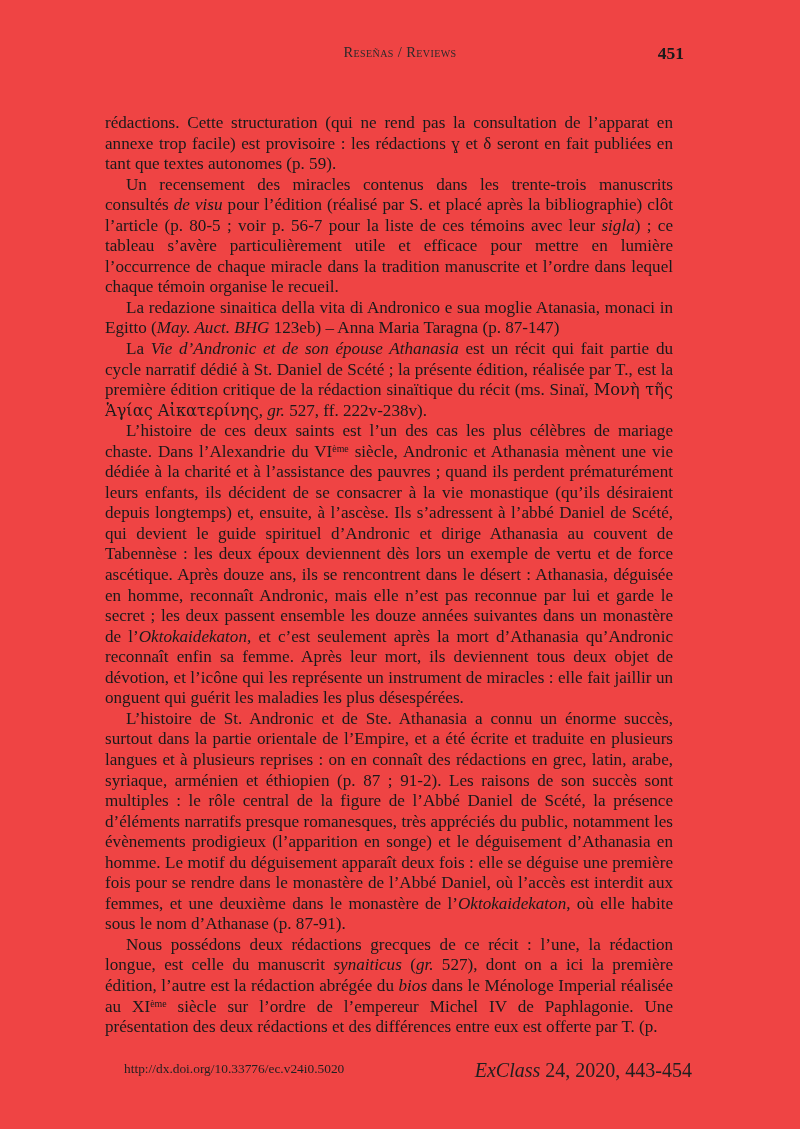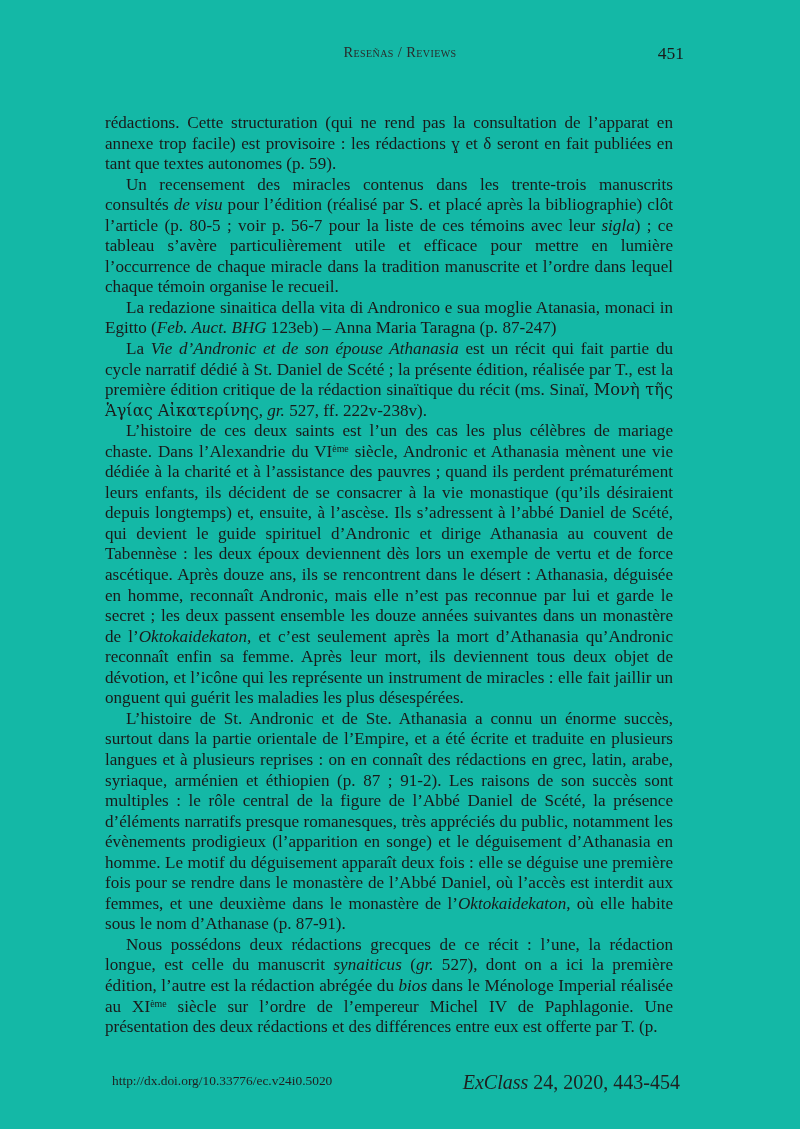--- a/index.html
+++ b/index.html
@@ -8,21 +8,21 @@
     background: #ffffff;
   }
   body {
     font-family: "Liberation Serif", "DejaVu Serif", serif;
     color: #1a1a1a;
   }
   #page {
     position: relative;
     width: 800px;
     height: 1129px;
-    background: #14b8a6;
+    background: #ef4444;
     overflow: hidden;
     box-sizing: border-box;
   }
 
   
   #running-head {
     position: absolute;
     left: 116px;
     top: 44px;
     width: 568px;
@@ -38,20 +38,21 @@
     letter-spacing: 0.4px;
     color: #2a2a2a;
     white-space: nowrap;
   }
   #running-head .rh-folio {
     position: absolute;
     right: 0;
     top: -1px;
     font-size: 17.5px;
     color: #1a1a1a;
+    font-weight: bold;
   }
 
   
   #textblock {
     position: absolute;
     left: 105px;
     top: 113px;
     width: 568px;
     font-size: 17.1px;
     line-height: 20.55px;
@@ -75,27 +76,26 @@
   .gk { font-family: "DejaVu Serif", "Liberation Serif", serif; font-size: 16.2px; }
   sup.ord {
     font-size: 0.58em;
     vertical-align: 0.52em;
     line-height: 0;
   }
 
   
   #footer {
     position: absolute;
-    left: 112px;
+    left: 124px;
     top: 1059px;
     width: 568px;
     height: 24px;
     font-size: 13.4px;
     color: #1f1f1f;
-    margin-top: 12px;
   }
   #footer .doi {
     position: absolute;
     left: 0;
     top: 2px;
     white-space: nowrap;
   }
   #footer .cite {
     position: absolute;
     right: 0;
@@ -110,21 +110,21 @@
 <div id="page">
 
   <div id="running-head">
     <div class="rh-title">Reseñas / Reviews</div>
     <div class="rh-folio">451</div>
   </div>
 
   <div id="textblock">
       <p><span>rédactions. Cette structuration (qui ne rend pas la consultation de l’apparat en annexe trop facile) est provisoire : les rédactions ɣ et δ seront en fait publiées en tant que textes autonomes (p. 59).</span></p>
       <p class="indent"><span>Un recensement des miracles contenus dans les trente-trois manuscrits consultés </span><span class="it">de visu</span><span> pour l’édition (réalisé par S. et placé après la bibliographie) clôt l’article (p. 80-5 ; voir p. 56-7 pour la liste de ces témoins avec leur </span><span class="it">sigla</span><span>) ; ce tableau s’avère particulièrement utile et efficace pour mettre en lumière l’occurrence de chaque miracle dans la tradition manuscrite et l’ordre dans lequel chaque témoin organise le recueil.</span></p>
-      <p class="indent"><span>La redazione sinaitica della vita di Andronico e sua moglie Atanasia, monaci in Egitto (</span><span class="it">Feb. Auct. BHG</span><span> 123eb) – Anna Maria Taragna (p. 87-247)</span></p>
+      <p class="indent"><span>La redazione sinaitica della vita di Andronico e sua moglie Atanasia, monaci in Egitto (</span><span class="it">May. Auct. BHG</span><span> 123eb) – Anna Maria Taragna (p. 87-147)</span></p>
       <p class="indent"><span>La </span><span class="it">Vie d’Andronic et de son épouse Athanasia</span><span> est un récit qui fait partie du cycle narratif dédié à St. Daniel de Scété ; la présente édition, réalisée par T., est la première édition critique de la rédaction sinaïtique du récit (ms. Sinaï, </span><span class="gk">Μονὴ τῆς Ἁγίας Αἰκατερίνης</span><span>, </span><span class="it">gr.</span><span> 527, ff. 222v-238v).</span></p>
       <p class="indent"><span>L’histoire de ces deux saints est l’un des cas les plus célèbres de mariage chaste. Dans l’Alexandrie du VI</span><sup class="ord">ème</sup><span> siècle, Andronic et Athanasia mènent une vie dédiée à la charité et à l’assistance des pauvres ; quand ils perdent prématurément leurs enfants, ils décident de se consacrer à la vie monastique (qu’ils désiraient depuis longtemps) et, ensuite, à l’ascèse. Ils s’adressent à l’abbé Daniel de Scété, qui devient le guide spirituel d’Andronic et dirige Athanasia au couvent de Tabennèse : les deux époux deviennent dès lors un exemple de vertu et de force ascétique. Après douze ans, ils se rencontrent dans le désert : Athanasia, déguisée en homme, reconnaît Andronic, mais elle n’est pas reconnue par lui et garde le secret ; les deux passent ensemble les douze années suivantes dans un monastère de l’</span><span class="it">Oktokaidekaton,</span><span> et c’est seulement après la mort d’Athanasia qu’Andronic reconnaît enfin sa femme. Après leur mort, ils deviennent tous deux objet de dévotion, et l’icône qui les représente un instrument de miracles : elle fait jaillir un onguent qui guérit les maladies les plus désespérées.</span></p>
       <p class="indent"><span>L’histoire de St. Andronic et de Ste. Athanasia a connu un énorme succès, surtout dans la partie orientale de l’Empire, et a été écrite et traduite en plusieurs langues et à plusieurs reprises : on en connaît des rédactions en grec, latin, arabe, syriaque, arménien et éthiopien (p. 87 ; 91-2). Les raisons de son succès sont multiples : le rôle central de la figure de l’Abbé Daniel de Scété, la présence d’éléments narratifs presque romanesques, très appréciés du public, notamment les évènements prodigieux (l’apparition en songe) et le déguisement d’Athanasia en homme. Le motif du déguisement apparaît deux fois : elle se déguise une première fois pour se rendre dans le monastère de l’Abbé Daniel, où l’accès est interdit aux femmes, et une deuxième dans le monastère de l’</span><span class="it">Oktokaidekaton</span><span>, où elle habite sous le nom d’Athanase (p. 87-91).</span></p>
       <p class="indent last-line-left"><span>Nous possédons deux rédactions grecques de ce récit : l’une, la rédaction longue, est celle du manuscrit </span><span class="it">synaiticus</span><span> (</span><span class="it">gr.</span><span> 527), dont on a ici la première édition, l’autre est la rédaction abrégée du </span><span class="it">bios</span><span> dans le Ménologe Imperial réalisée au XI</span><sup class="ord">ème</sup><span> siècle sur l’ordre de l’empereur Michel IV de Paphlagonie. Une présentation des deux rédactions et des différences entre eux est offerte par T. (p.</span></p>
     </div>
 
   <div id="footer">
     <span class="doi">http://dx.doi.org/10.33776/ec.v24i0.5020</span>
     <span class="cite"><span class="it">ExClass</span><span> 24, 2020, 443-454</span></span>
   </div>

